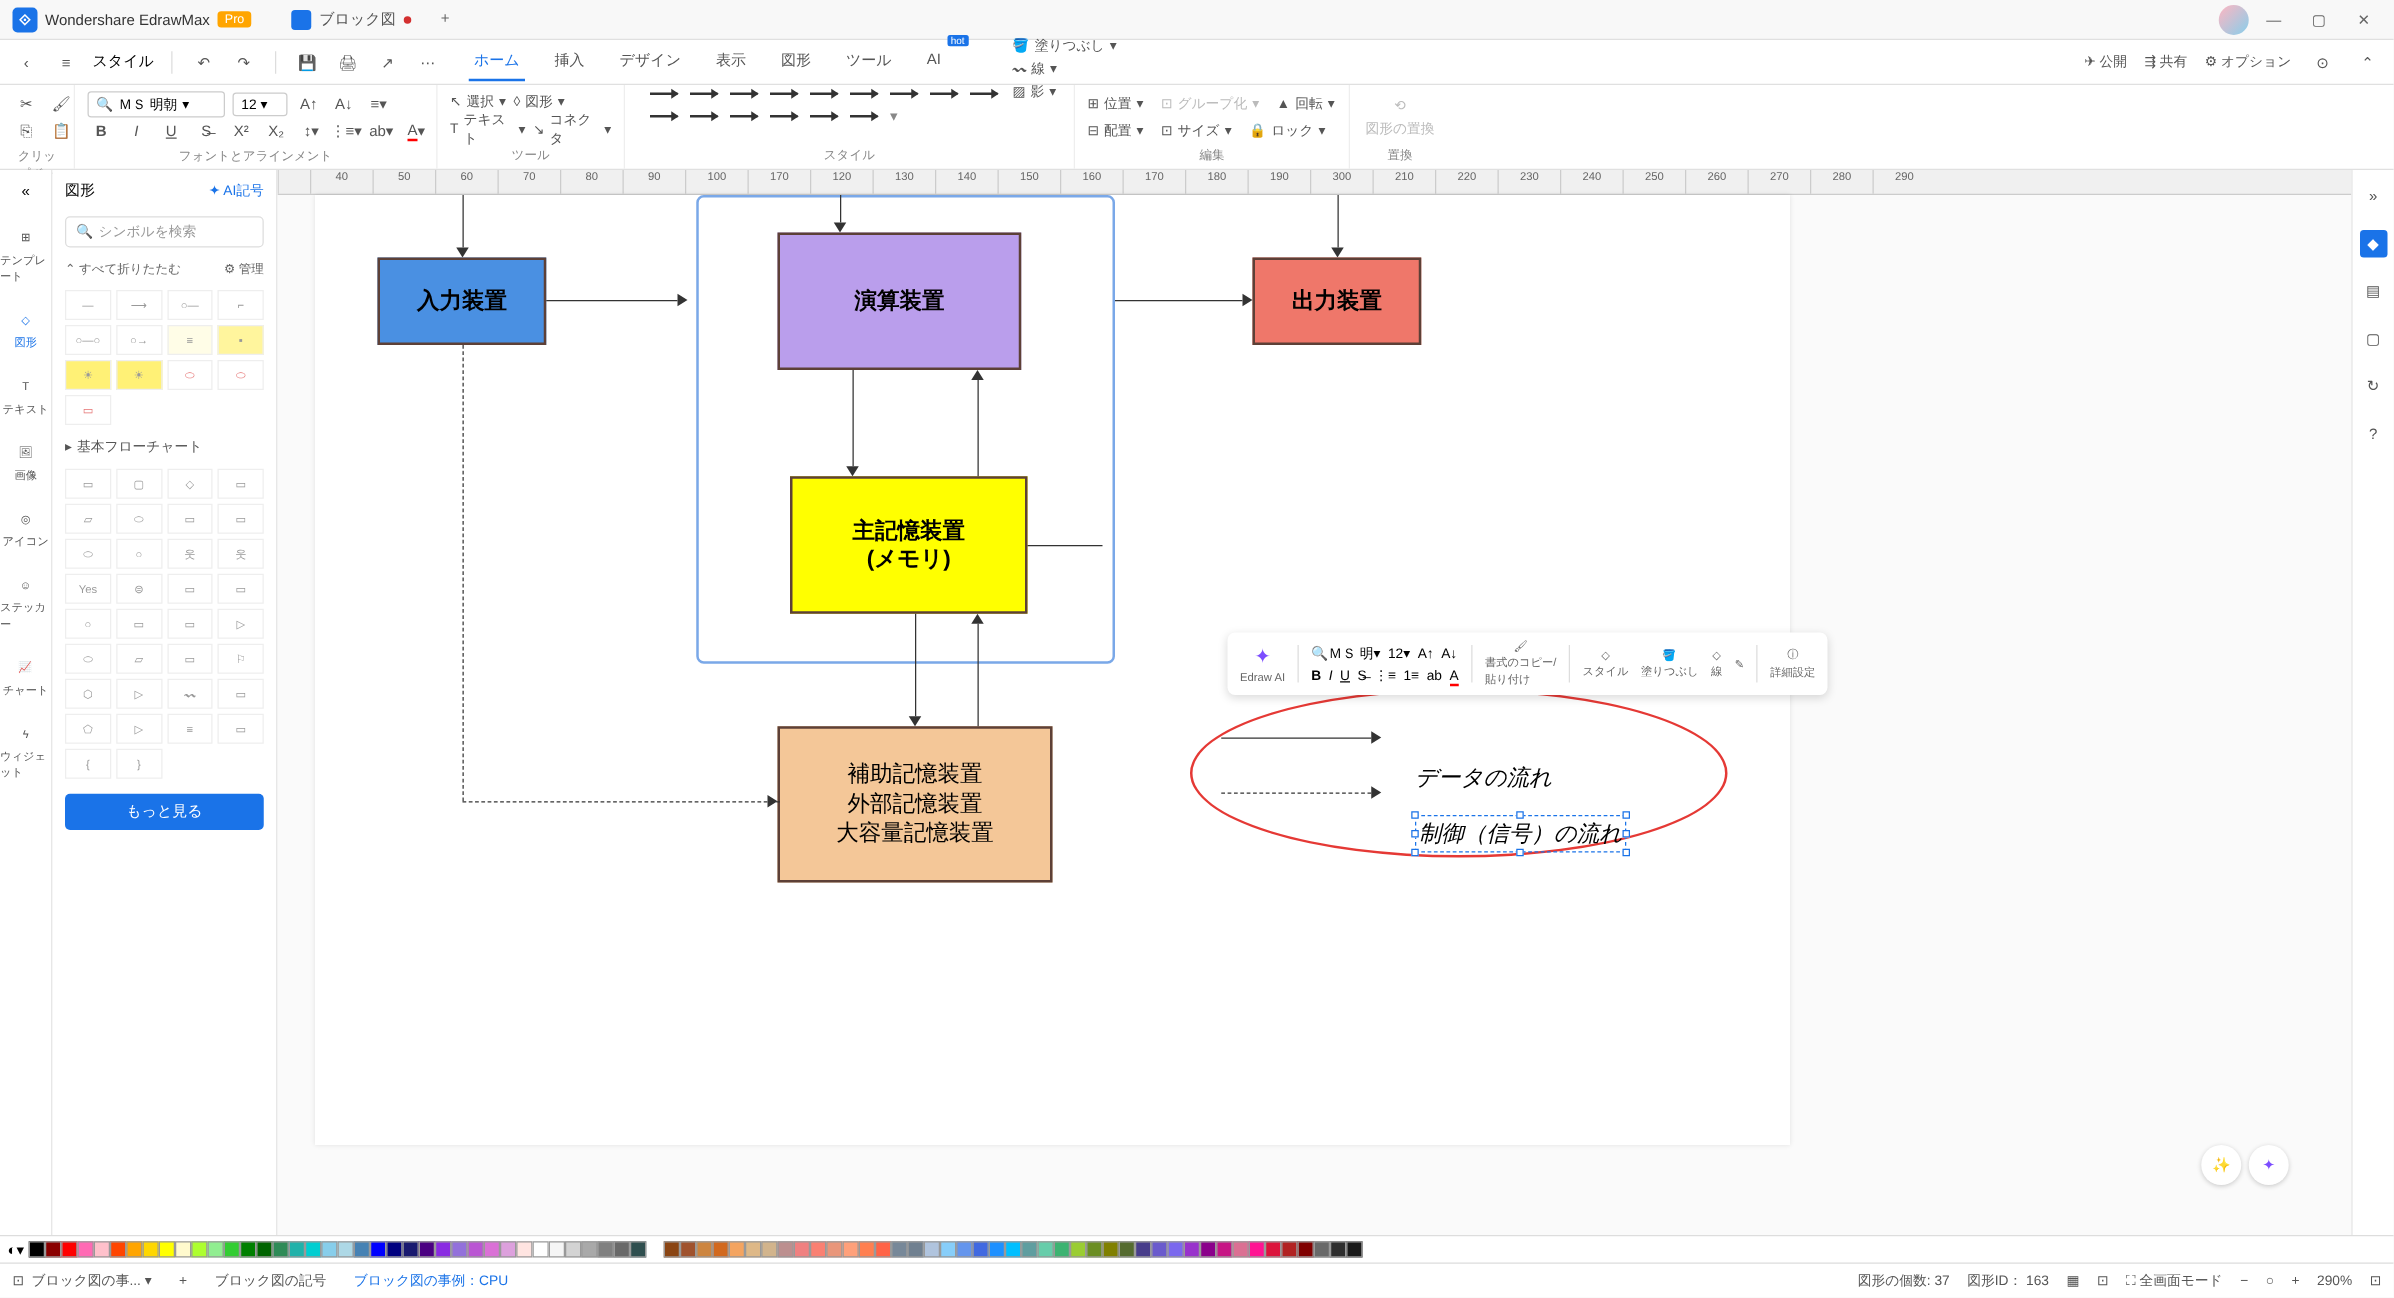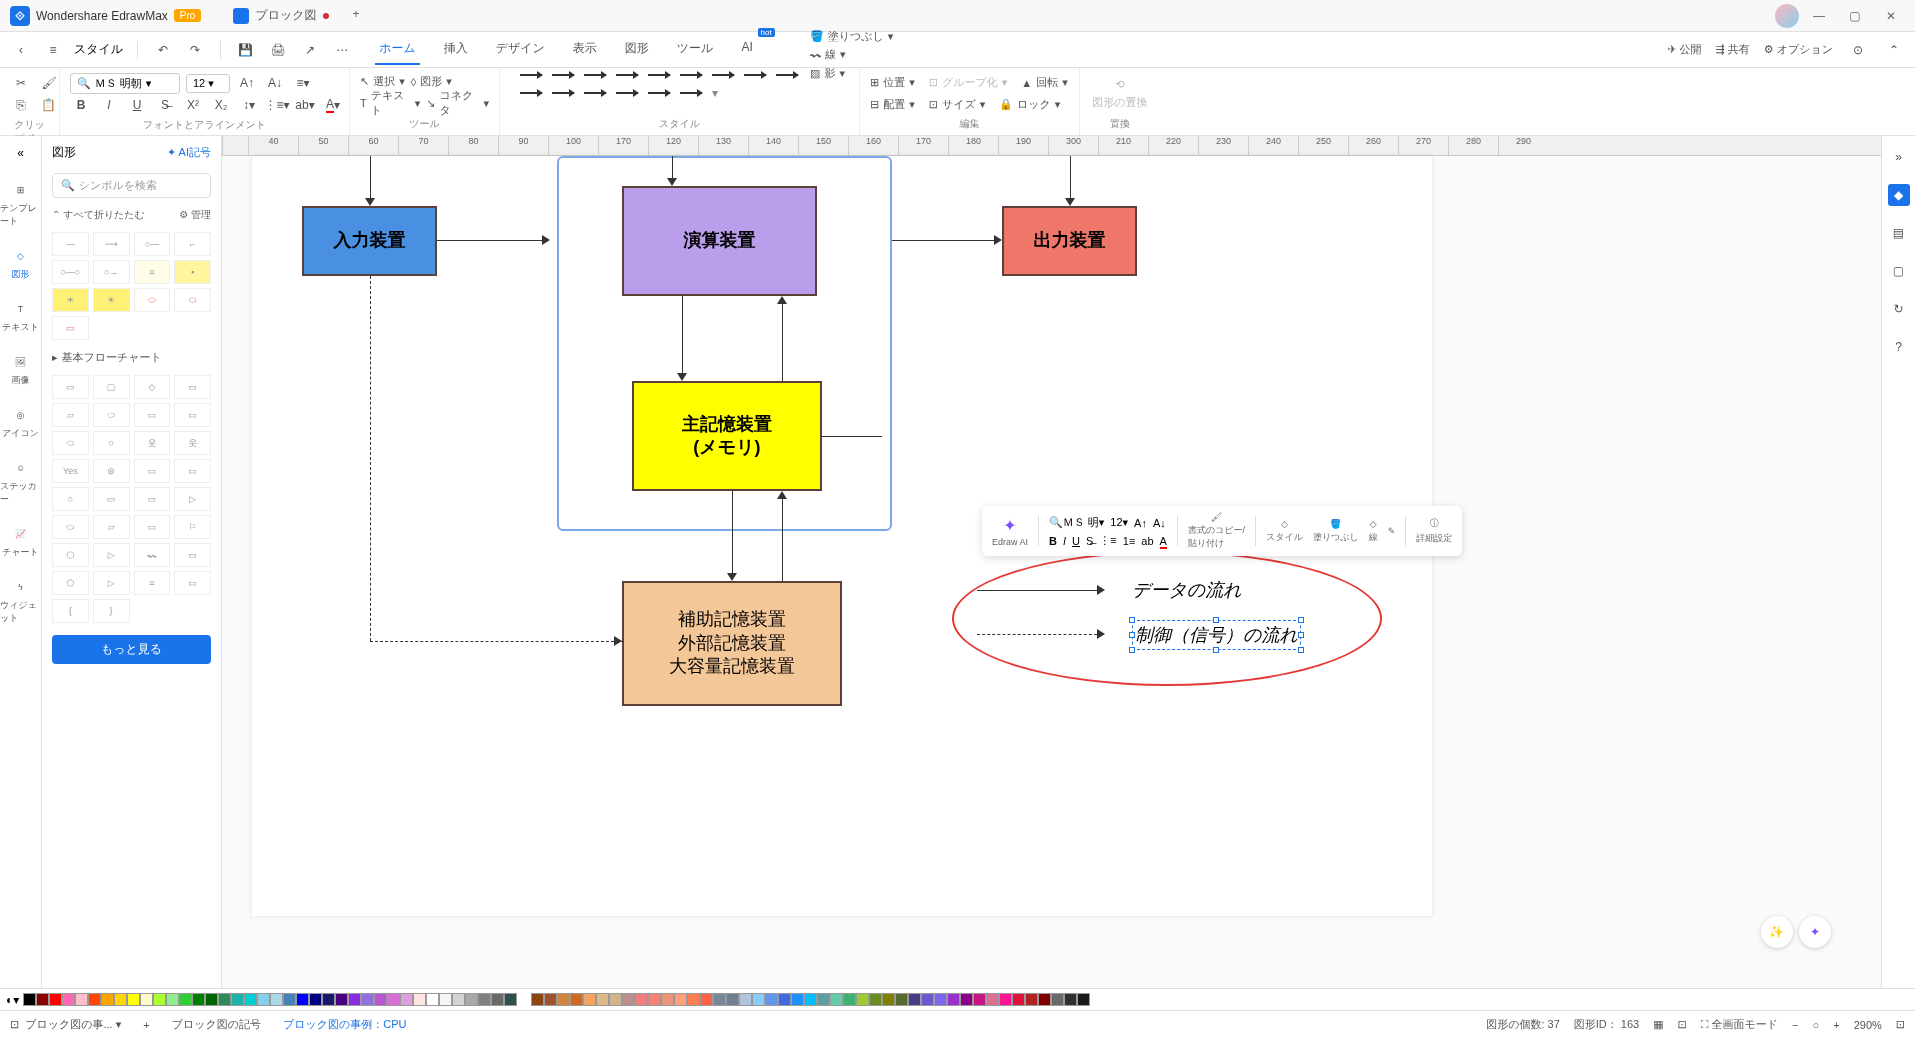--- a/index.html
+++ b/index.html
@@ -90,21 +90,21 @@
 .arrow-head { position:absolute; width:0; height:0; }
 .arrow-head.right { border-left:8px solid #333; border-top:5px solid transparent; border-bottom:5px solid transparent; }
 .arrow-head.down { border-top:8px solid #333; border-left:5px solid transparent; border-right:5px solid transparent; }
 .arrow-head.up { border-bottom:8px solid #333; border-left:5px solid transparent; border-right:5px solid transparent; }
 .dash { border-top: 1px dashed #333; height:0; }
 .dash-v { border-left: 1px dashed #333; width:0; }
 
 .annotation { position:absolute; left:720px; top:250px; font-size:32px; font-weight:bold; color:#e53935; font-style:italic; text-shadow:1px 1px 2px rgba(229,57,53,0.3); }
 .legend-oval { position:absolute; left:700px; top:395px; width:430px; height:135px; border:2px solid #e53935; border-radius:50%; }
 .legend-line { position:absolute; background:#333; height:1px; }
-.legend-text { position:absolute; font-size:18px; font-style:italic; }
+.legend-text { position:absolute; font-size:18px; font-style:italic;margin-top:32px; }
 .legend-text.selected { border:1px dashed #1a73e8; padding:2px; }
 .sel-handle { position:absolute; width:6px; height:6px; border:1px solid #1a73e8; background:#fff; }
 
 
 .float-tb { position:absolute; left:740px; top:350px; background:#fff; border-radius:6px; box-shadow:0 2px 8px rgba(0,0,0,0.15); padding:6px 10px; display:flex; gap:10px; align-items:center; z-index:10; }
 .ft-group { display:flex; flex-direction:column; align-items:center; gap:2px; font-size:9px; color:#666; }
 .ft-row { display:flex; gap:6px; align-items:center; font-size:11px; }
 .ft-sep { width:1px; height:30px; background:#ddd; }
 
 

